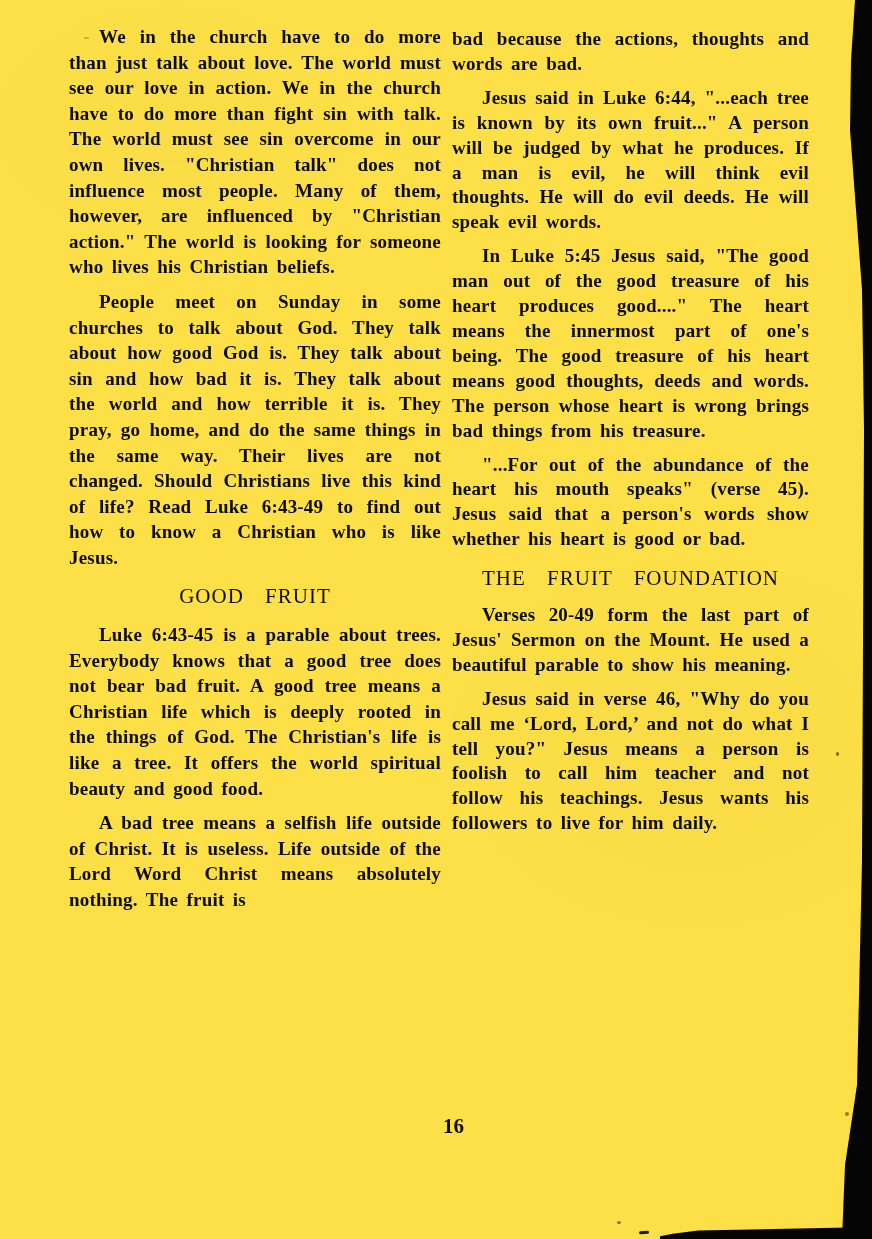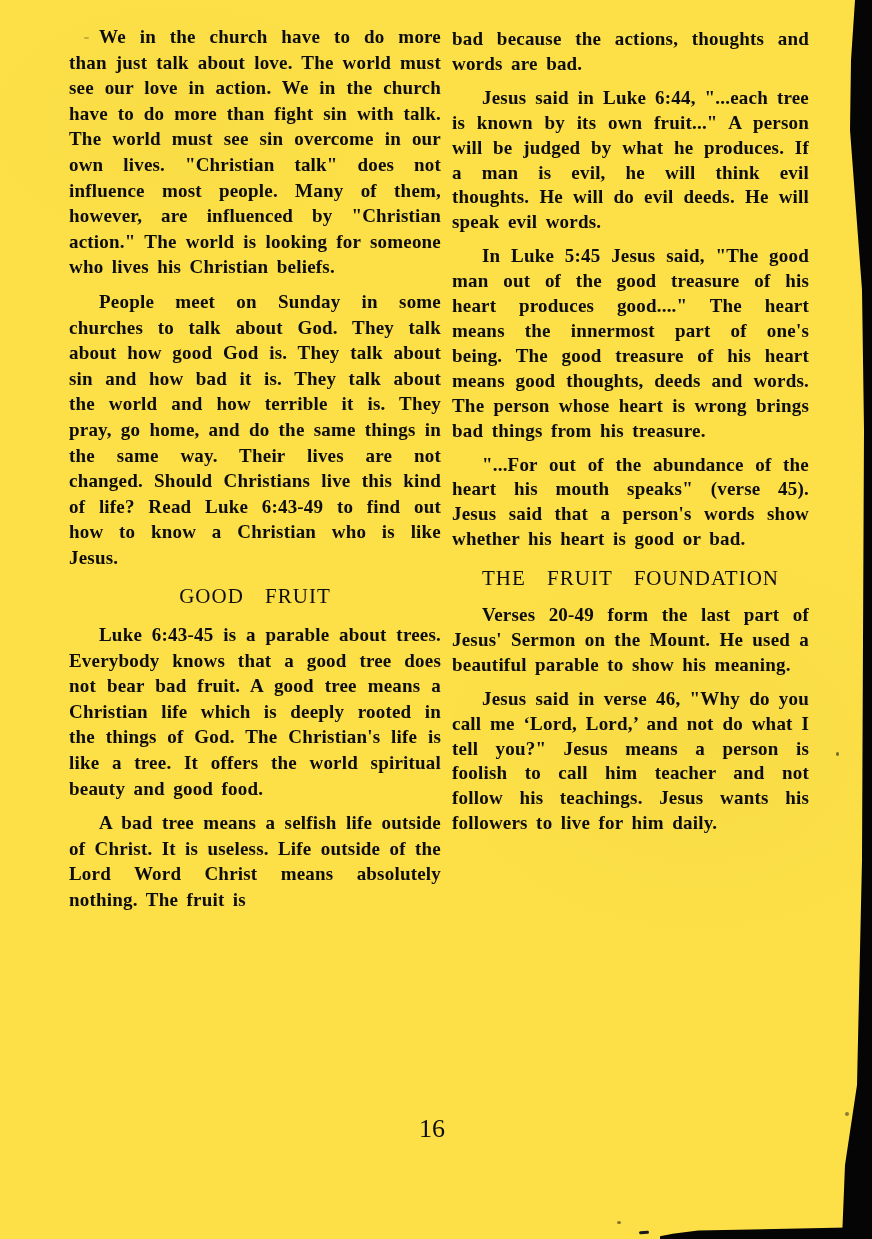--- a/index.html
+++ b/index.html
@@ -61,23 +61,23 @@
     font-weight: 400;
     letter-spacing: 1px;
     word-spacing: 15px;
     text-indent: 0;
   }
   .pagenum {
     position: absolute;
     left: 400px;
     top: 1114px;
     width: 64px;
-    text-align: center;
-    font-size: 26px;
-    font-weight: 400;
+    text-align: right;
+    font-size: 21px;
+    font-weight: 700;
     font-family: "Liberation Serif", serif;
     color: #0d0d0d;
   }
   
   .edge-right {
     position: absolute;
     top: 0;
     right: 0;
     width: 30px;
     height: 1239px;

